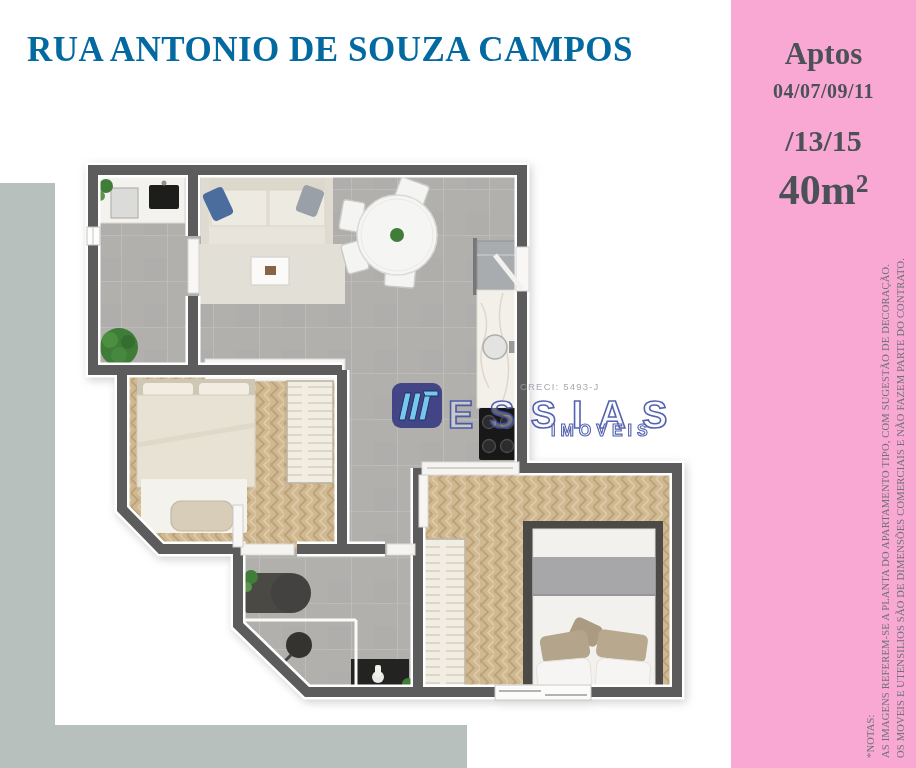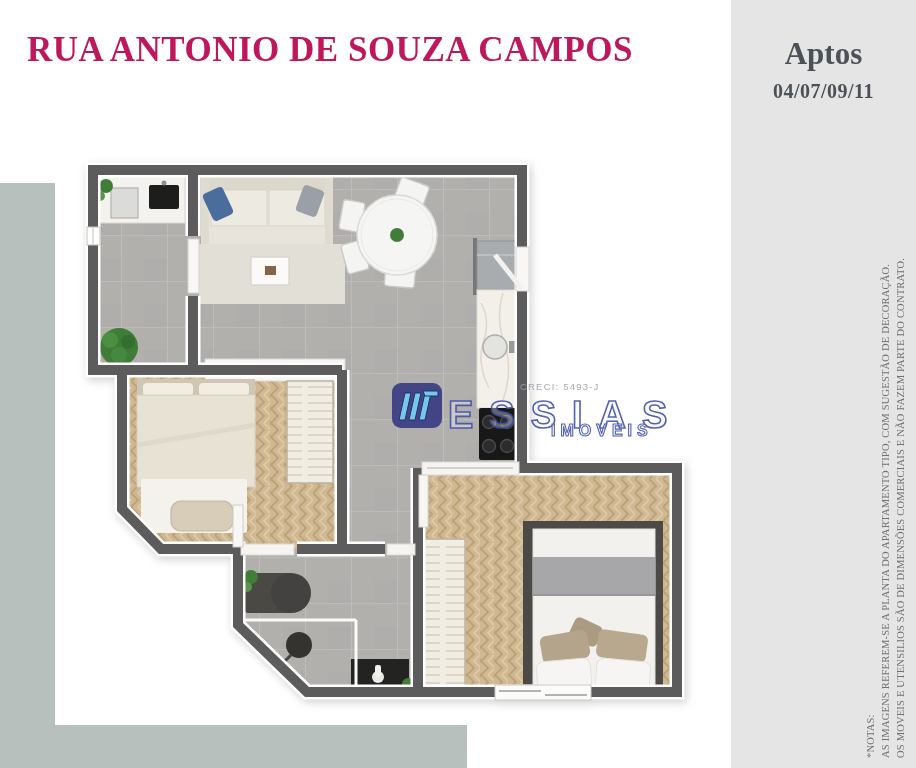--- a/index.html
+++ b/index.html
@@ -1,23 +1,23 @@
 <!DOCTYPE html>
 <html><head>
 <meta charset="utf-8">
 <style>
   html,body{margin:0;padding:0;background:#ffffff;}
   #canvas{position:relative;width:916px;height:768px;background:#ffffff;overflow:hidden;
           font-family:"Liberation Serif",serif;}
   .accent{position:absolute;background:#b7c0bd;}
   #accent-left{left:0;top:183px;width:55px;height:585px;}
   #accent-bottom{left:0;top:725px;width:467px;height:43px;}
-  #info-panel{position:absolute;left:731px;top:0;width:185px;height:768px;background:#e5e5e5;}
+  #info-panel{position:absolute;left:731px;top:0;width:185px;height:768px;background:#f9a8d4;}
   #page-title{position:absolute;left:27px;top:30px;width:680px;
-      font-size:35px;font-weight:700;color:#be185d;letter-spacing:.5px;white-space:nowrap;}
+      font-size:35px;font-weight:700;color:#0369a1;letter-spacing:.5px;white-space:nowrap;}
   .panel-text{position:absolute;left:0;width:185px;text-align:center;color:#4b5156;font-weight:700;}
   #panel-line1{top:36px;font-size:31px;}
   #panel-line2{top:80px;font-size:20px;letter-spacing:.5px;}
   #panel-line3{top:124px;font-size:30px;}
   #panel-area{top:166px;font-size:42px;}
   
   #plan{position:absolute;left:75px;top:143px;filter:drop-shadow(2px 3px 4px rgba(90,90,90,.28));}
   
   #watermark{position:absolute;left:0;top:0;width:916px;height:556px;pointer-events:none;opacity:.9;}
   #wm-creci{position:absolute;left:520px;top:381px;font-family:"Liberation Sans",sans-serif;
@@ -40,20 +40,22 @@
 <div id="canvas">
 
   <div id="accent-left" class="accent"></div>
   <div id="accent-bottom" class="accent"></div>
 
   <div id="page-title">RUA ANTONIO DE SOUZA CAMPOS</div>
 
   <div id="info-panel">
     <div id="panel-line1" class="panel-text">Aptos</div>
     <div id="panel-line2" class="panel-text">04/07/09/11</div>
+    <div id="panel-line3" class="panel-text">/13/15</div>
+    <div id="panel-area" class="panel-text">40m²</div>
   </div>
 
   <svg id="plan" width="612" height="580" viewBox="0 0 612 580">
     <defs>
       <pattern id="tile" width="46" height="46" patternUnits="userSpaceOnUse">
         <rect width="46" height="46" fill="#b2b0ad"></rect>
         <rect x="23" y="23" width="23" height="23" fill="#aeacaa" opacity=".55"></rect>
         <path d="M0,0 H46 M0,0 V46" stroke="#c1bfbb" stroke-width="1.6" fill="none"></path>
       </pattern>
       <pattern id="wood" width="28" height="14" patternUnits="userSpaceOnUse" patternTransform="rotate(90)">

